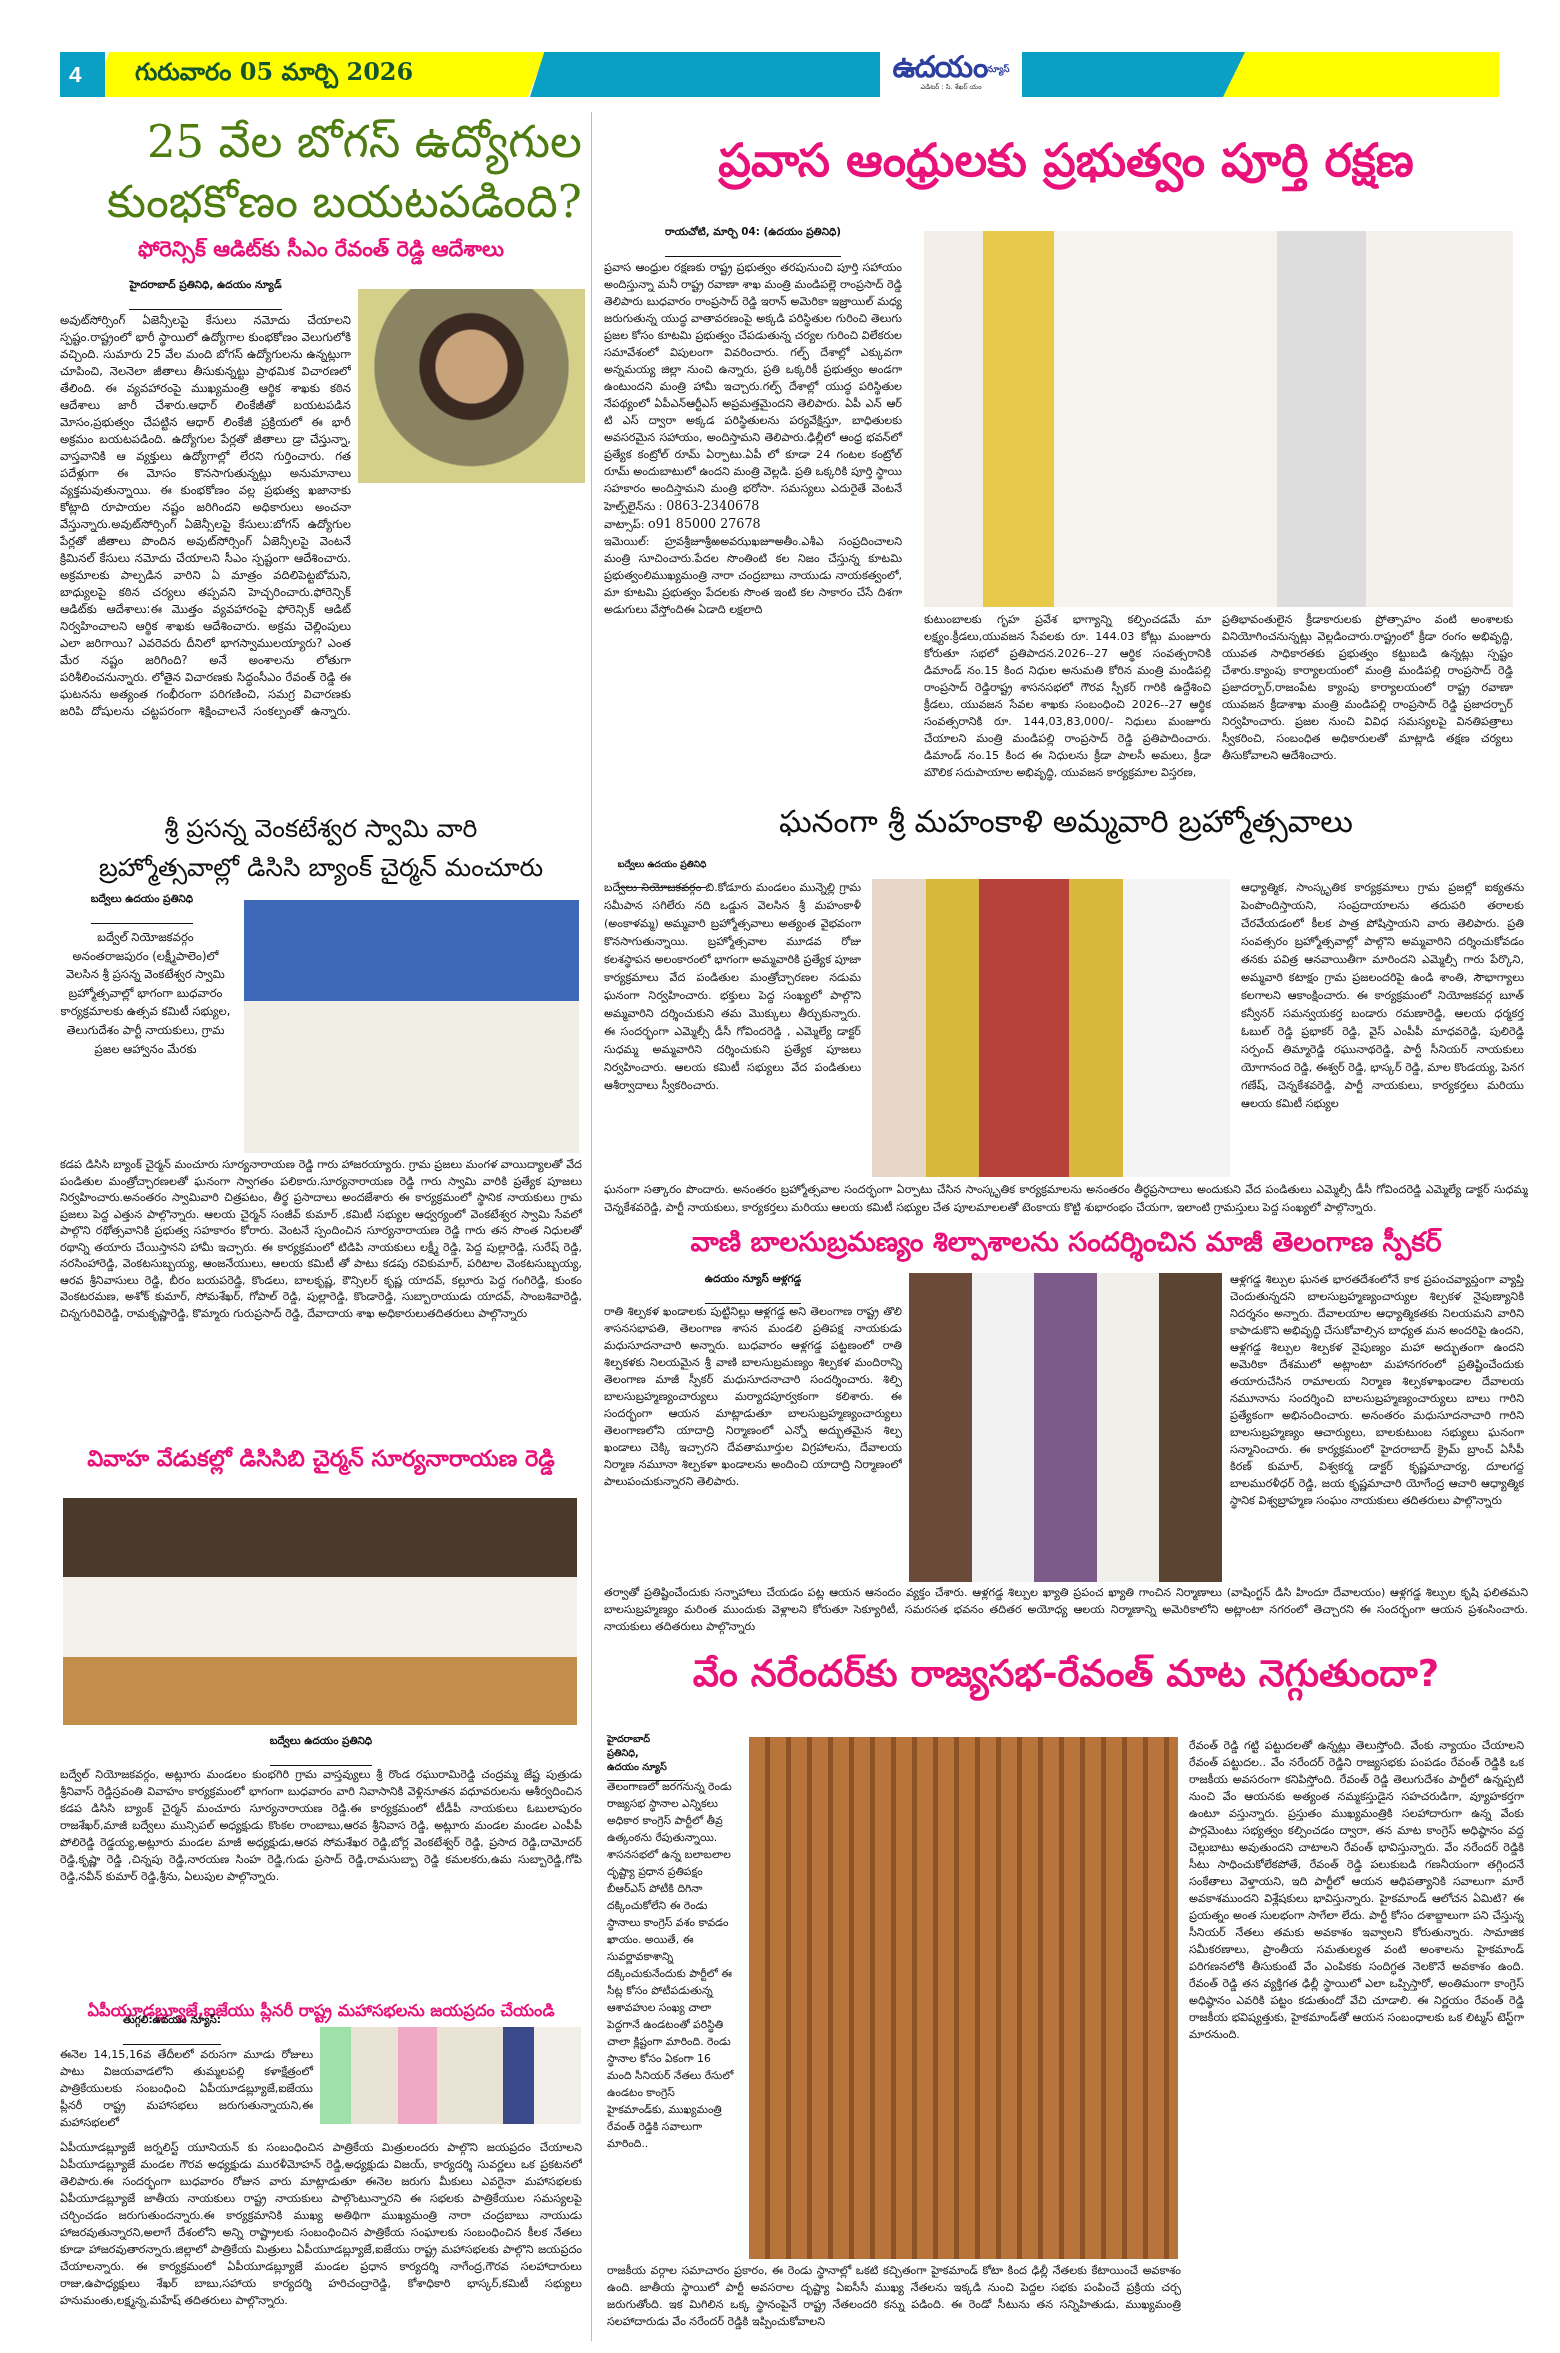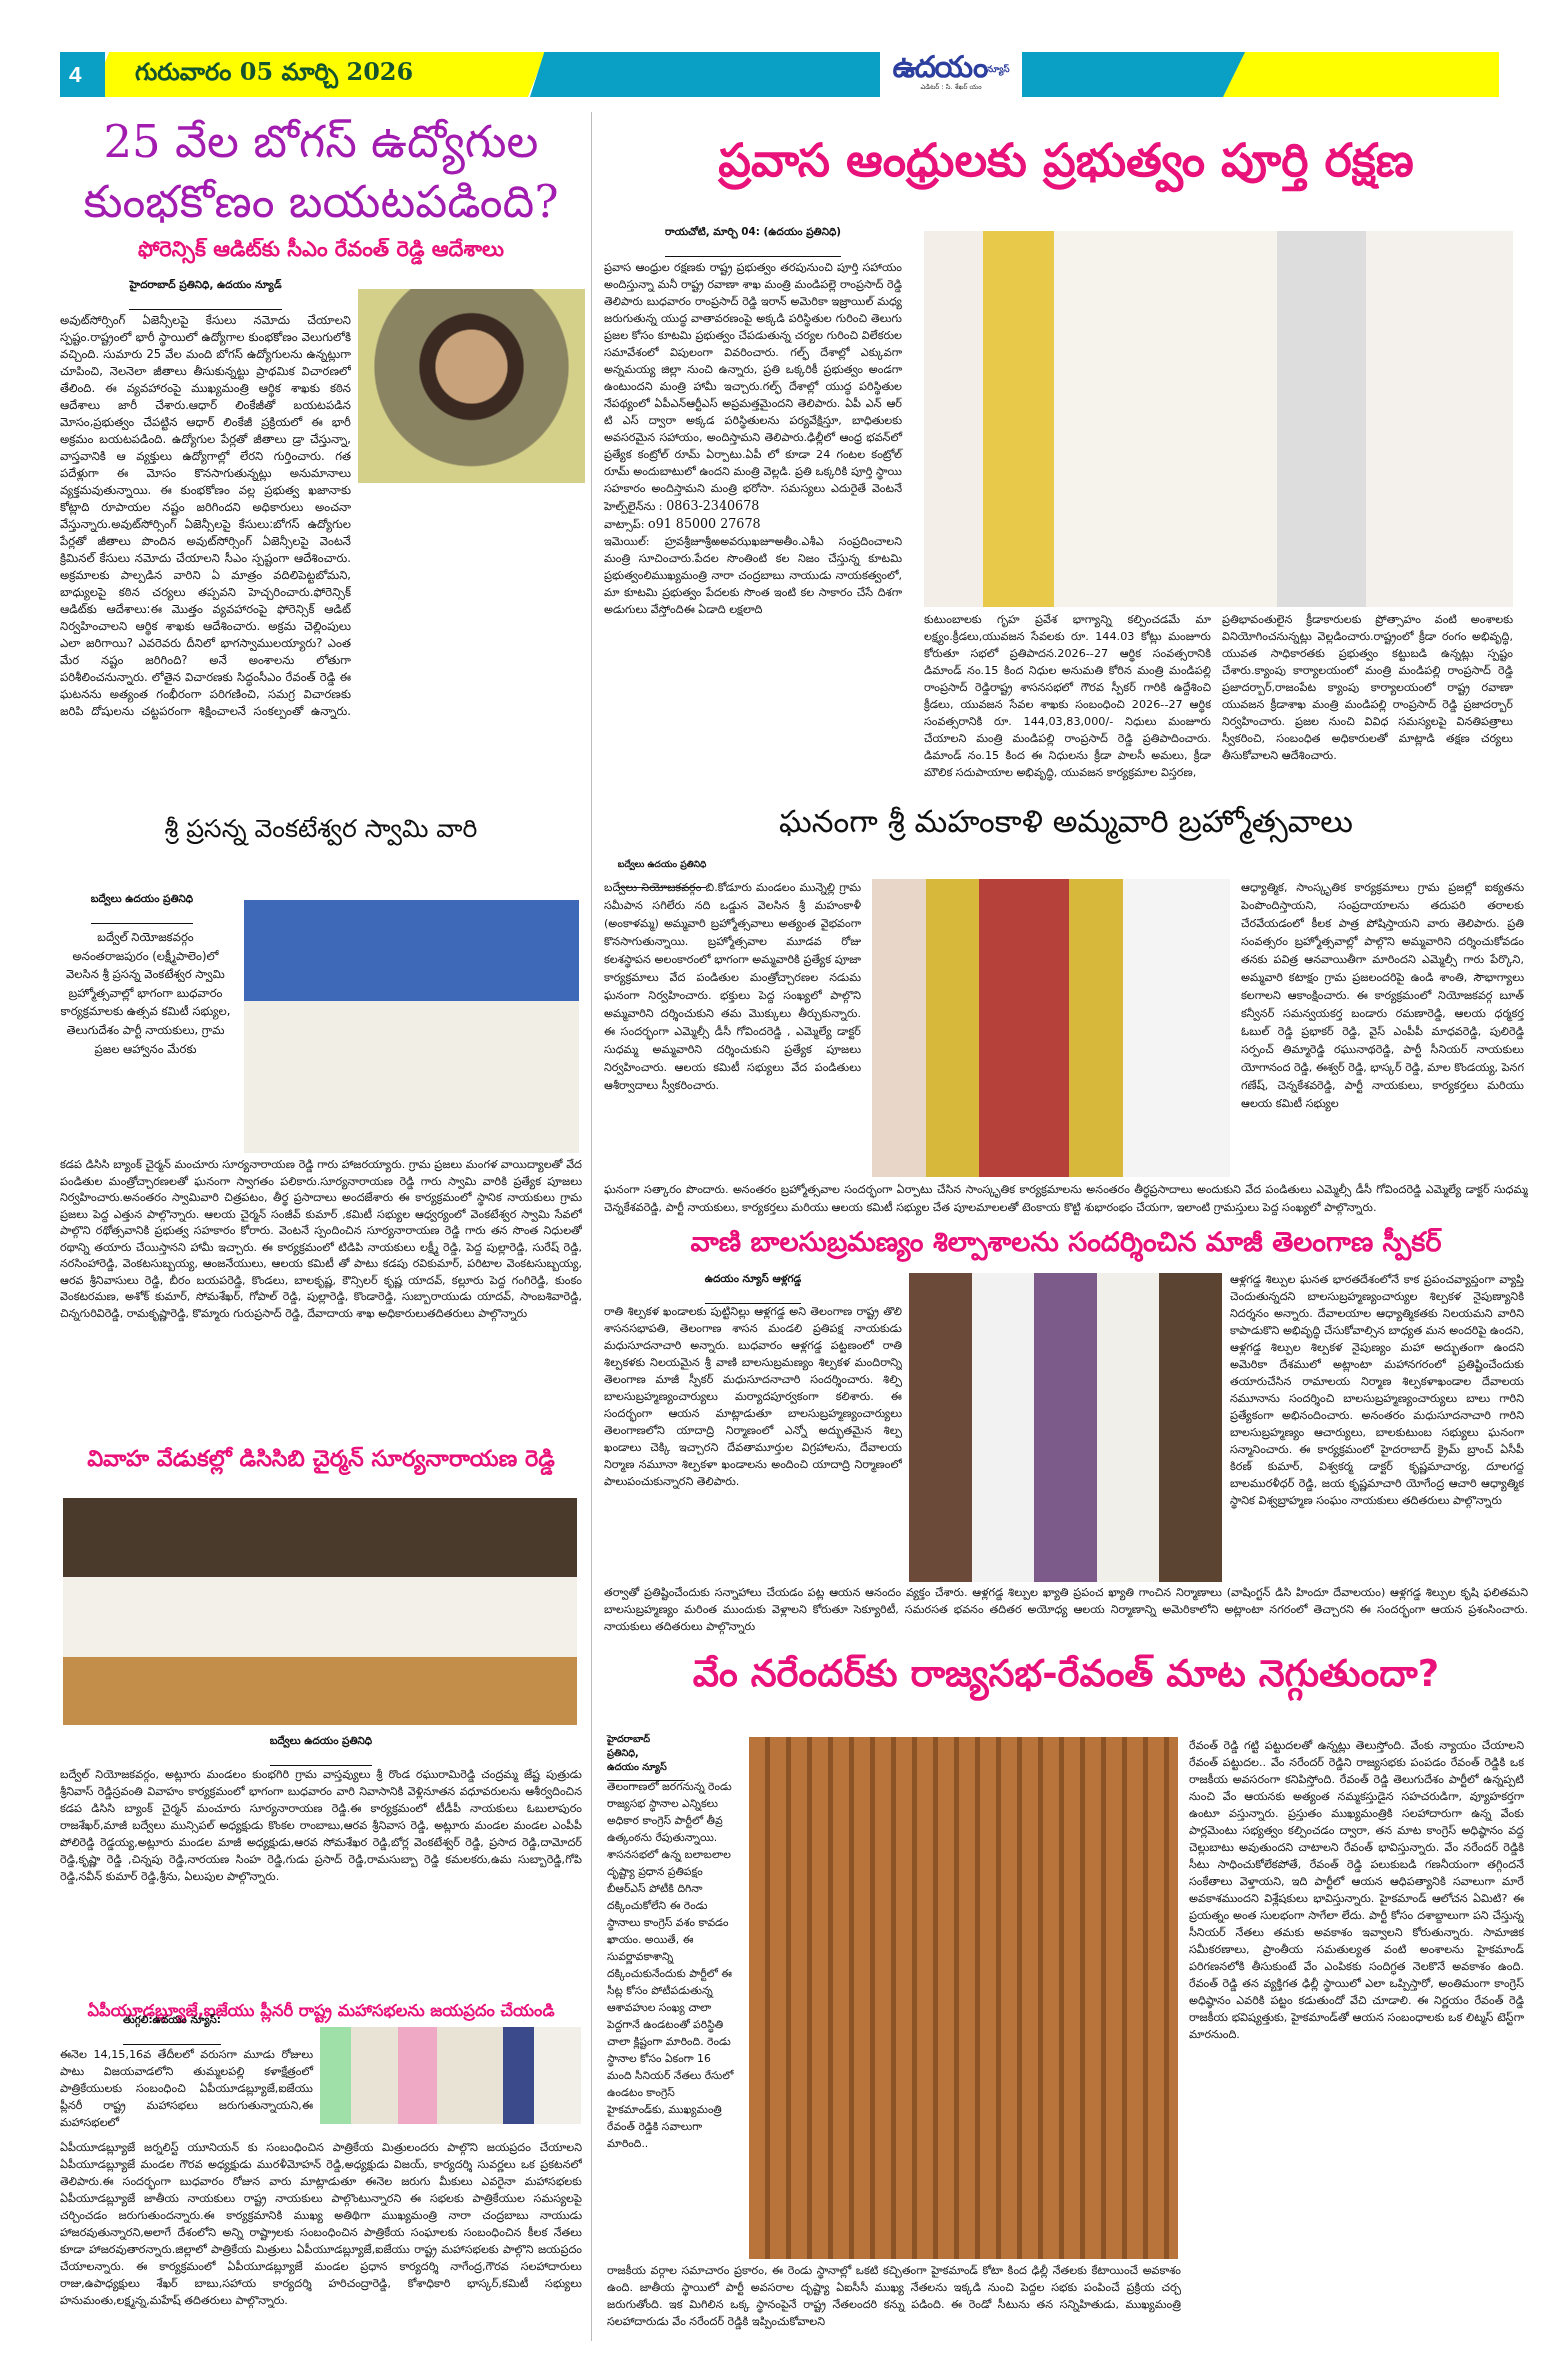--- a/index.html
+++ b/index.html
@@ -18,21 +18,21 @@
   .mh-yellow-r { position: absolute; left: 1163px; top: 0; width: 276px; height: 45px; background: #ffff00;
     clip-path: polygon(8% 0, 100% 0, 100% 100%, 0 100%); }
   .mh-logo { position: absolute; left: 820px; top: -4.5px; width: 142px; height: 49px; background: #fff;
     display: flex; flex-direction: column; align-items: center; justify-content: center; }
   .mh-logo .logo-word { font: bold 30px "DejaVu Sans", sans-serif; color: #2c3e9e; letter-spacing: -1.5px; line-height: 30px; }
   .mh-logo .logo-word small { font-size: 9px; letter-spacing: 0; vertical-align: middle; text-align: right; }
   .mh-logo .logo-sub { font-size: 6.7px; color: #333; line-height: 9px; }
 
   
   .abs { position: absolute; }
-  .hl-black { font-family: "DejaVu Serif", serif; color: #a21caf; text-align: center; font-weight: normal; }
+  .hl-black { font-family: "DejaVu Serif", serif; color: #4d7c0f; text-align: right; font-weight: normal; }
   .hl-pink { color: #e8127a; font-family: "DejaVu Sans", sans-serif; font-weight: bold; text-align: center; }
   .hl-outline { font-family: "DejaVu Sans", sans-serif; color: #111; text-align: center; font-weight: normal; }
   .byline { font-weight: bold; font-size: 10.4px; text-align: center; padding-bottom: 16px; border-bottom: 1.5px solid #111; display: inline-block; }
   .byline-wrap { text-align: center; }
   .body-text { font-size: 11.6px; line-height: 17px; text-align: justify; color: #111; font-family: "DejaVu Sans", sans-serif; }
   .photo { position: absolute; overflow: hidden; }
   .photo .ph-fill { width: 100%; height: 100%; }
   .rule-v { position: absolute; width: 0.7px; background: #bbb; }
 </style>
 </head>
@@ -80,20 +80,21 @@
   <span>సంప్రదించాలని మంత్రి సూచించారు.పేదల సొంతింటి కల నిజం చేస్తున్న కూటమి ప్రభుత్వంలిముఖ్యమంత్రి నారా చంద్రబాబు నాయుడు నాయకత్వంలో, మా కూటమి ప్రభుత్వం పేదలకు సొంత ఇంటి కల సాకారం చేసే దిశగా అడుగులు వేస్తోందిఈ ఏడాది లక్షలాది</span>
 </div>
 <div class="photo" style="left:924px; top:231px; width:589px; height:376px;">
   <div class="ph-fill" style="background: linear-gradient(90deg, #f3efe8 0 10%, #e8c94a 10% 22%, #f6f2ec 22% 60%, #ddd 60% 75%, #f4f1ec 75%);"></div>
 </div>
 <div class="abs body-text" style="left:924px; top:611px; width:287px; height:179px; overflow:hidden; font-size:11.2px; line-height:17px;">కుటుంబాలకు గృహ ప్రవేశ భాగ్యాన్ని కల్పించడమే మా లక్ష్యం.క్రీడలు,యువజన సేవలకు రూ. 144.03 కోట్లు మంజూరు కోరుతూ సభలో ప్రతిపాదన.2026--27 ఆర్థిక సంవత్సరానికి డిమాండ్ నం.15 కింద నిధుల అనుమతి కోరిన మంత్రి మండిపల్లి రాంప్రసాద్ రెడ్డిరాష్ట్ర శాసనసభలో గౌరవ స్పీకర్ గారికి ఉద్దేశించి క్రీడలు, యువజన సేవల శాఖకు సంబంధించి 2026--27 ఆర్థిక సంవత్సరానికి రూ. 144,03,83,000/- నిధులు మంజూరు చేయాలని మంత్రి మండిపల్లి రాంప్రసాద్ రెడ్డి ప్రతిపాదించారు. డిమాండ్ నం.15 కింద ఈ నిధులను క్రీడా పాలసీ అమలు, క్రీడా మౌలిక సదుపాయాల అభివృద్ధి, యువజన కార్యక్రమాల విస్తరణ,</div>
 <div class="abs body-text" style="left:1222px; top:611px; width:291px; height:179px; overflow:hidden; font-size:11.2px; line-height:17px;">ప్రతిభావంతులైన క్రీడాకారులకు ప్రోత్సాహం వంటి అంశాలకు వినియోగించనున్నట్లు వెల్లడించారు.రాష్ట్రంలో క్రీడా రంగం అభివృద్ధి, యువత సాధికారతకు ప్రభుత్వం కట్టుబడి ఉన్నట్లు స్పష్టం చేశారు.క్యాంపు కార్యాలయంలో మంత్రి మండిపల్లి రాంప్రసాద్ రెడ్డి ప్రజాదర్బార్,రాజంపేట క్యాంపు కార్యాలయంలో రాష్ట్ర రవాణా యువజన క్రీడాశాఖ మంత్రి మండిపల్లి రాంప్రసాద్ రెడ్డి ప్రజాదర్బార్ నిర్వహించారు. ప్రజల నుంచి వివిధ సమస్యలపై వినతిపత్రాలు స్వీకరించి, సంబంధిత అధికారులతో మాట్లాడి తక్షణ చర్యలు తీసుకోవాలని ఆదేశించారు.</div>
 
 <div class="abs hl-outline" style="left:60px; top:809px; width:522px; font-size:25px; line-height:39px;">
   <div>శ్రీ ప్రసన్న వెంకటేశ్వర స్వామి వారి</div>
+  <div>బ్రహ్మోత్సవాల్లో డిసిసి బ్యాంక్ చైర్మన్ మంచూరు</div>
 </div>
 <div class="abs byline-wrap" style="left:60px; top:891px; width:164px;">
   <span class="byline">బద్వేలు ఉదయం ప్రతినిధి</span>
 </div>
 <div class="photo" style="left:244px; top:900px; width:335px; height:253px;">
   <div class="ph-fill" style="background: linear-gradient(180deg, #3d69b8 0 40%, #f1eee6 40% 100%);"></div>
 </div>
 <div class="abs body-text" style="left:60px; top:928px; width:171px; font-size:11.6px; line-height:18.6px; text-align:center;">బద్వేల్ నియోజకవర్గం అనంతరాజపురం (లక్ష్మీపాలెం)లో వెలసిన శ్రీ ప్రసన్న వెంకటేశ్వర స్వామి బ్రహ్మోత్సవాల్లో భాగంగా బుధవారం కార్యక్రమాలకు ఉత్సవ కమిటీ సభ్యుల, తెలుగుదేశం పార్టీ నాయకులు, గ్రామ ప్రజల ఆహ్వానం మేరకు</div>
 <div class="abs body-text" style="left:60px; top:1157px; width:522px; height:265px; overflow:hidden; font-size:11.2px; line-height:16.5px;">కడప డిసిసి బ్యాంక్ చైర్మన్ మంచూరు సూర్యనారాయణ రెడ్డి గారు హాజరయ్యారు. గ్రామ ప్రజలు మంగళ వాయిద్యాలతో వేద పండితుల మంత్రోచ్చారణలతో ఘనంగా స్వాగతం పలికారు.సూర్యనారాయణ రెడ్డి గారు స్వామి వారికి ప్రత్యేక పూజలు నిర్వహించారు.అనంతరం స్వామివారి చిత్రపటం, తీర్థ ప్రసాదాలు అందజేశారు ఈ కార్యక్రమంలో స్థానిక నాయకులు గ్రామ ప్రజలు పెద్ద ఎత్తున పాల్గొన్నారు. ఆలయ చైర్మన్ సంజీవ్ కుమార్ ,కమిటీ సభ్యుల ఆధ్వర్యంలో వెంకటేశ్వర స్వామి సేవలో పాల్గొని రథోత్సవానికి ప్రభుత్వ సహకారం కోరారు. వెంటనే స్పందించిన సూర్యనారాయణ రెడ్డి గారు తన సొంత నిధులతో రథాన్ని తయారు చేయిస్తానని హామీ ఇచ్చారు. ఈ కార్యక్రమంలో టిడిపి నాయకులు లక్ష్మీ రెడ్డి, పెద్ద పుల్లారెడ్డి, సురేష్ రెడ్డి, నరసింహారెడ్డి, వెంకటసుబ్బయ్య, ఆంజనేయులు, ఆలయ కమిటీ తో పాటు కడపు రవికుమార్, పరిటాల వెంకటసుబ్బయ్య, ఆరవ శ్రీనివాసులు రెడ్డి, బీరం బయపరెడ్డి, కొండలు, బాలకృష్ణ, కౌన్సిలర్ కృష్ణ యాదవ్, కల్లూరు పెద్ద గంగిరెడ్డి, కుంకం వెంకటరమణ, అశోక్ కుమార్, సోమశేఖర్, గోపాల్ రెడ్డి, పుల్లారెడ్డి, కొండారెడ్డి, సుబ్బారాయుడు యాదవ్, సాంబశివారెడ్డి, చిన్నగురివిరెడ్డి, రామకృష్ణారెడ్డి, కొమ్మారు గురుప్రసాద్ రెడ్డి, దేవాదాయ శాఖ అధికారులుతదితరులు పాల్గొన్నారు</div>
 

